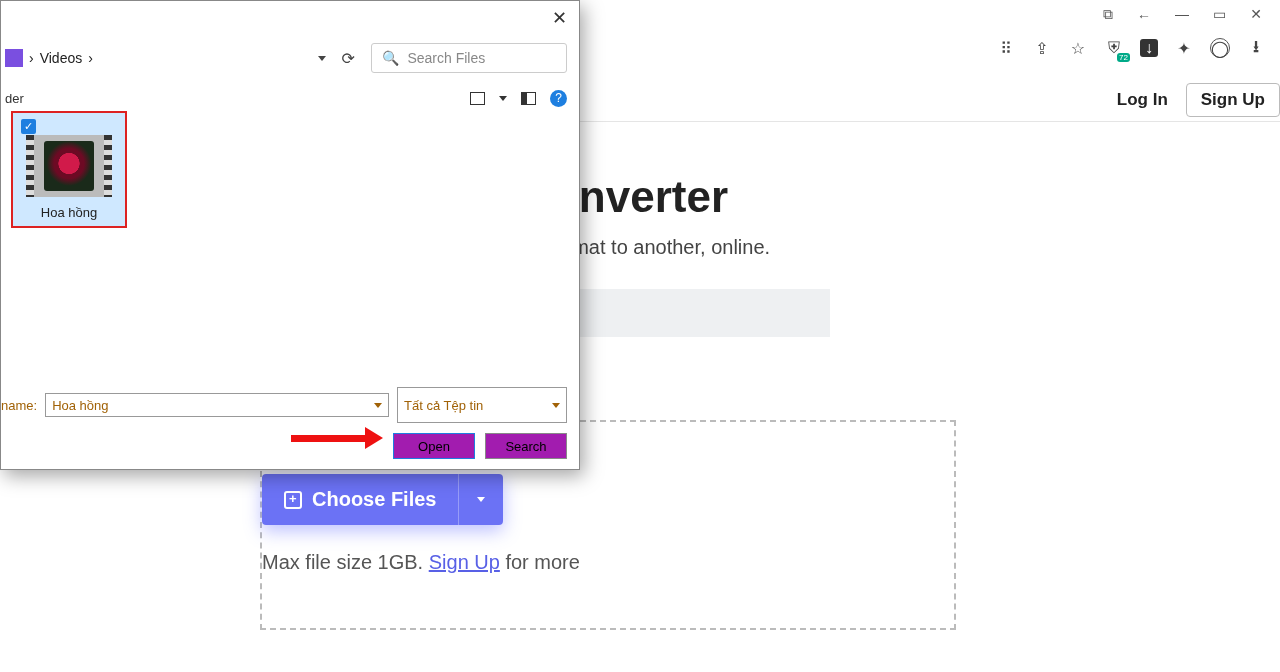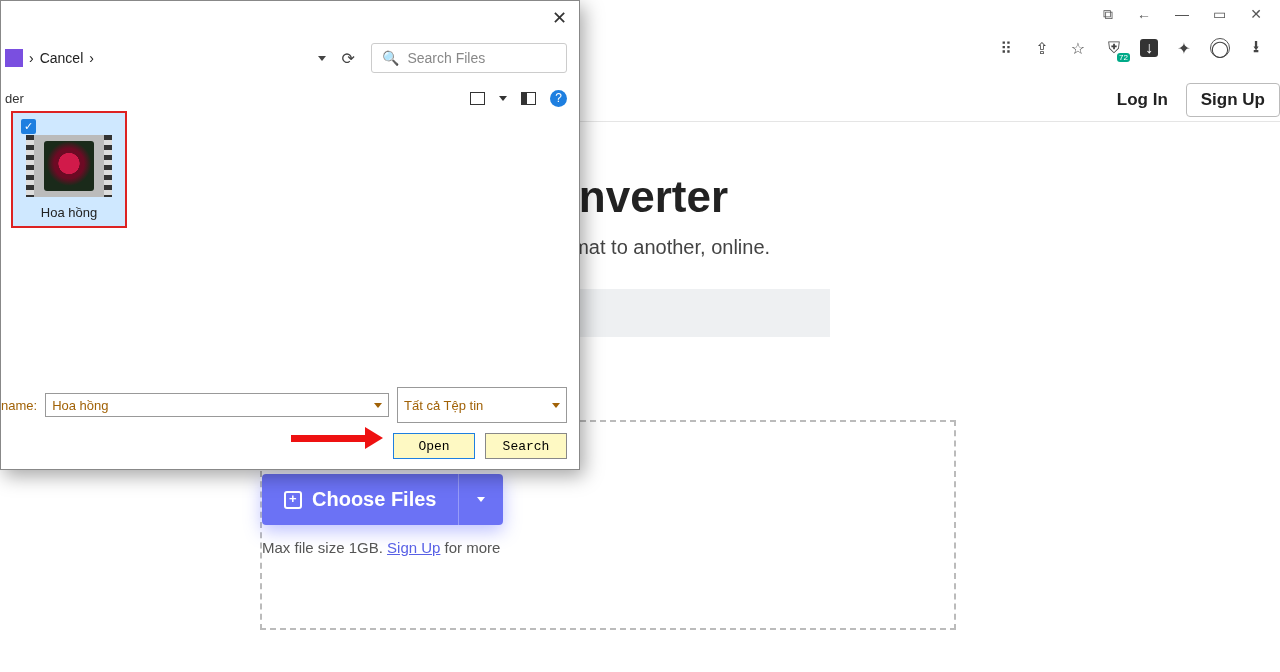--- a/index.html
+++ b/index.html
@@ -22,21 +22,21 @@
   .title { font-size: 44px; font-weight: 800; color: #222; margin-top: 50px; }
   .subtitle { font-size: 20px; color: #444; margin-top: 14px; }
   .graybar { margin: 30px auto 0; width: 380px; height: 48px; background: #eef0f2; }
 
   .dropzone { position: absolute; left: 260px; right: 324px; top: 420px; height: 210px; border: 2px dashed #bbb; }
   .choose-wrap { display: inline-flex; margin-top: 52px; box-shadow: 0 6px 18px rgba(90,100,255,.4); border-radius: 4px; overflow: hidden; }
   .choose-btn { background: #6b72f5; color: #fff; font-size: 20px; font-weight: 700; padding: 14px 22px; display: flex; align-items: center; gap: 10px; }
   .choose-caret { background: #6b72f5; color: #fff; padding: 14px 18px; border-left: 1px solid rgba(255,255,255,.3); display: flex; align-items: center; }
   .upload-ic { width: 18px; height: 18px; border: 2px solid #fff; border-radius: 3px; position: relative; display: inline-block; }
   .upload-ic::after { content: "+"; position: absolute; top: -2px; left: 3px; font-size: 13px; }
-  .hint { margin-top: 14px; font-size: 15px; color: #555; }
+  .hint { margin-top: 26px; font-size: 20px; color: #555; }
   .hint a { color: #5860e6; text-decoration: underline; }
 
   
   .dialog { position: absolute; top: 0; left: 0; width: 580px; height: 470px; background: #fff; border: 1px solid #888; box-shadow: 4px 6px 18px rgba(0,0,0,.35); }
   .dlg-close { position: absolute; top: 6px; right: 12px; font-size: 18px; color: #333; }
   .addr-row { position: absolute; top: 38px; left: 0; right: 12px; height: 38px; display: flex; align-items: center; gap: 10px; }
   .crumbs { flex: 1; display: flex; align-items: center; gap: 6px; font-size: 14px; color: #222; padding-left: 4px; }
   .crumbs .sq { width: 18px; height: 18px; background: #7a4fe0; display: inline-block; }
   .addr-act { display: flex; align-items: center; gap: 16px; color: #444; padding-right: 6px; }
   .search { width: 196px; height: 30px; border: 1px solid #ccc; border-radius: 3px; display: flex; align-items: center; padding: 0 10px; color: #888; font-size: 14px; gap: 8px; }
@@ -58,21 +58,21 @@
   .thumb { width: 86px; height: 62px; margin: 18px auto 8px; background: #bbb; border-left: 8px solid #333; border-right: 8px solid #333; position: relative; }
   .thumb::before, .thumb::after { content: ""; position: absolute; top: 0; bottom: 0; width: 8px; background-image: repeating-linear-gradient(#333 0 5px,#ddd 5px 10px); }
   .thumb::before { left: -8px; } .thumb::after { right: -8px; }
   .rose { position: absolute; top: 6px; left: 10px; right: 10px; bottom: 6px; background: radial-gradient(circle at 50% 45%, #d11a4a 0 28%, #6d0a24 29% 40%, #1a2a1a 60% 100%); border-radius: 3px; }
 
   .bottom { position: absolute; left: 0; right: 12px; bottom: 10px; }
   .row1 { display: flex; align-items: center; gap: 8px; font-size: 13px; color: #a16207; margin-bottom: 10px; }
   .fn-input { flex: 1; height: 24px; border: 1px solid #999; padding: 0 6px; font-size: 13px; background: #fff; display: flex; align-items: center; justify-content: space-between; }
   .type-sel { width: 170px; height: 36px; border: 1px solid #999; padding: 0 6px; font-size: 13px; display: flex; align-items: center; justify-content: space-between; }
   .row2 { display: flex; justify-content: flex-end; gap: 10px; align-items: center; }
-  .dlg-btn { width: 82px; height: 26px; border: 1px solid #888; background: #fef9c3; font-size: 13px; display: inline-flex; align-items: center; justify-content: center; font-family: Liberation Mono, monospace; }
+  .dlg-btn { width: 82px; height: 26px; border: 1px solid #888; background: #a21caf; font-size: 13px; display: inline-flex; align-items: center; justify-content: center; }
   .dlg-btn.primary { border-color: #1e7fe0; }
   .arrow { position: absolute; right: 184px; bottom: 14px; width: 92px; height: 14px; }
   .arrow .shaft { position: absolute; top: 4px; left: 0; right: 16px; height: 7px; background: #e11; }
   .arrow .head { position: absolute; right: 0; top: -4px; width: 0; height: 0; border-left: 18px solid #e11; border-top: 11px solid transparent; border-bottom: 11px solid transparent; }
 
   .caret-dn { display:inline-block; width:0; height:0; border-left:4px solid transparent; border-right:4px solid transparent; border-top:5px solid currentColor; }
 </style>
 </head>
 <body>
 
@@ -121,21 +121,21 @@
   </div>
 </div>
 
 <div class="dialog">
   <span class="dlg-close">✕</span>
 
   <div class="addr-row">
     <div class="crumbs">
       <span class="sq"></span>
       <span>›</span>
-      <span>Cancel</span>
+      <span>Videos</span>
       <span>›</span>
     </div>
     <div class="addr-act">
       <span class="caret-dn"></span>
       <span>⟳</span>
     </div>
     <div class="search">
       <span>🔍</span>
       <span>Search Files</span>
     </div>

